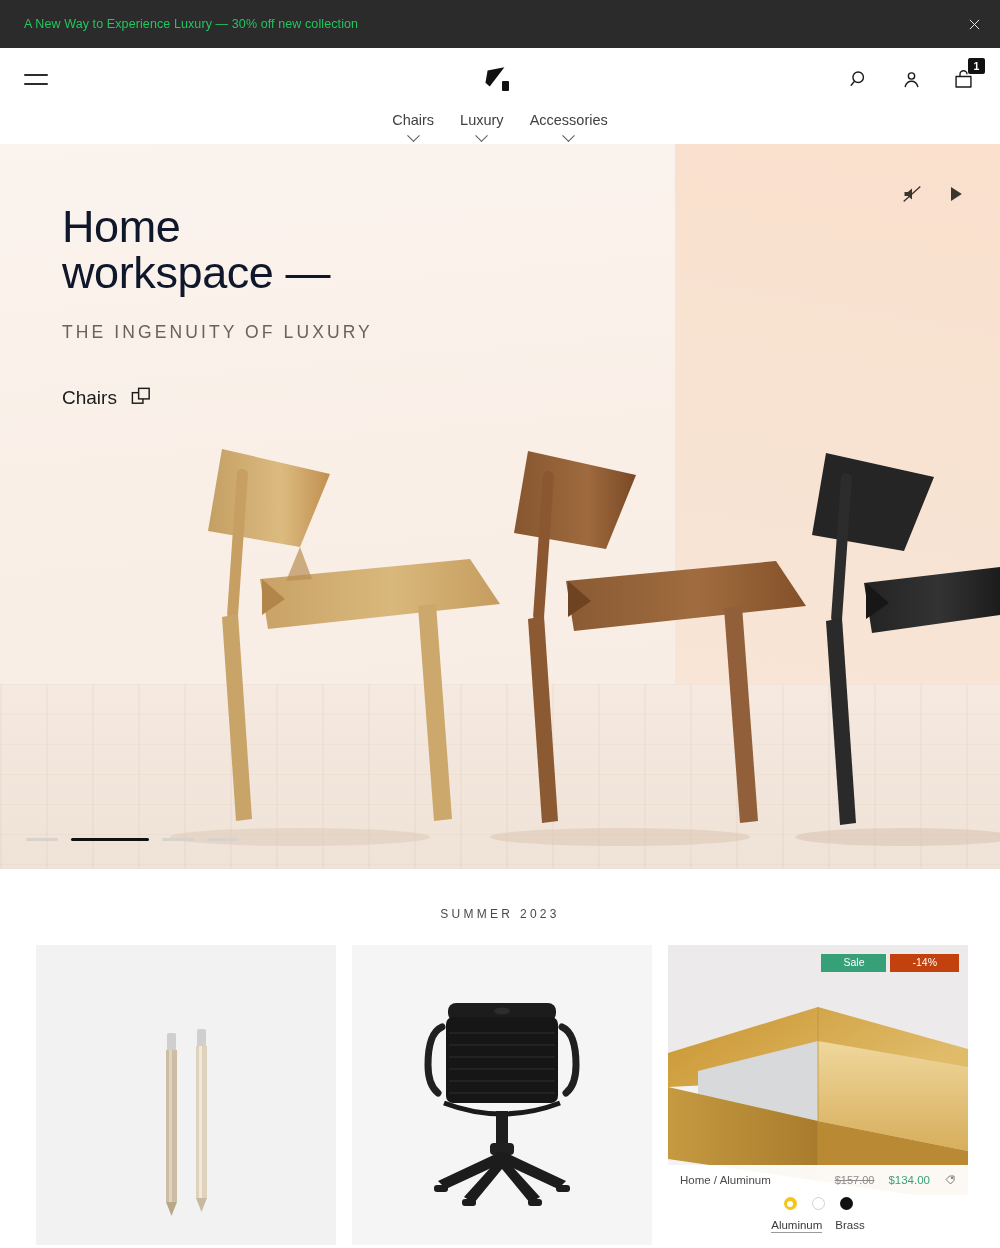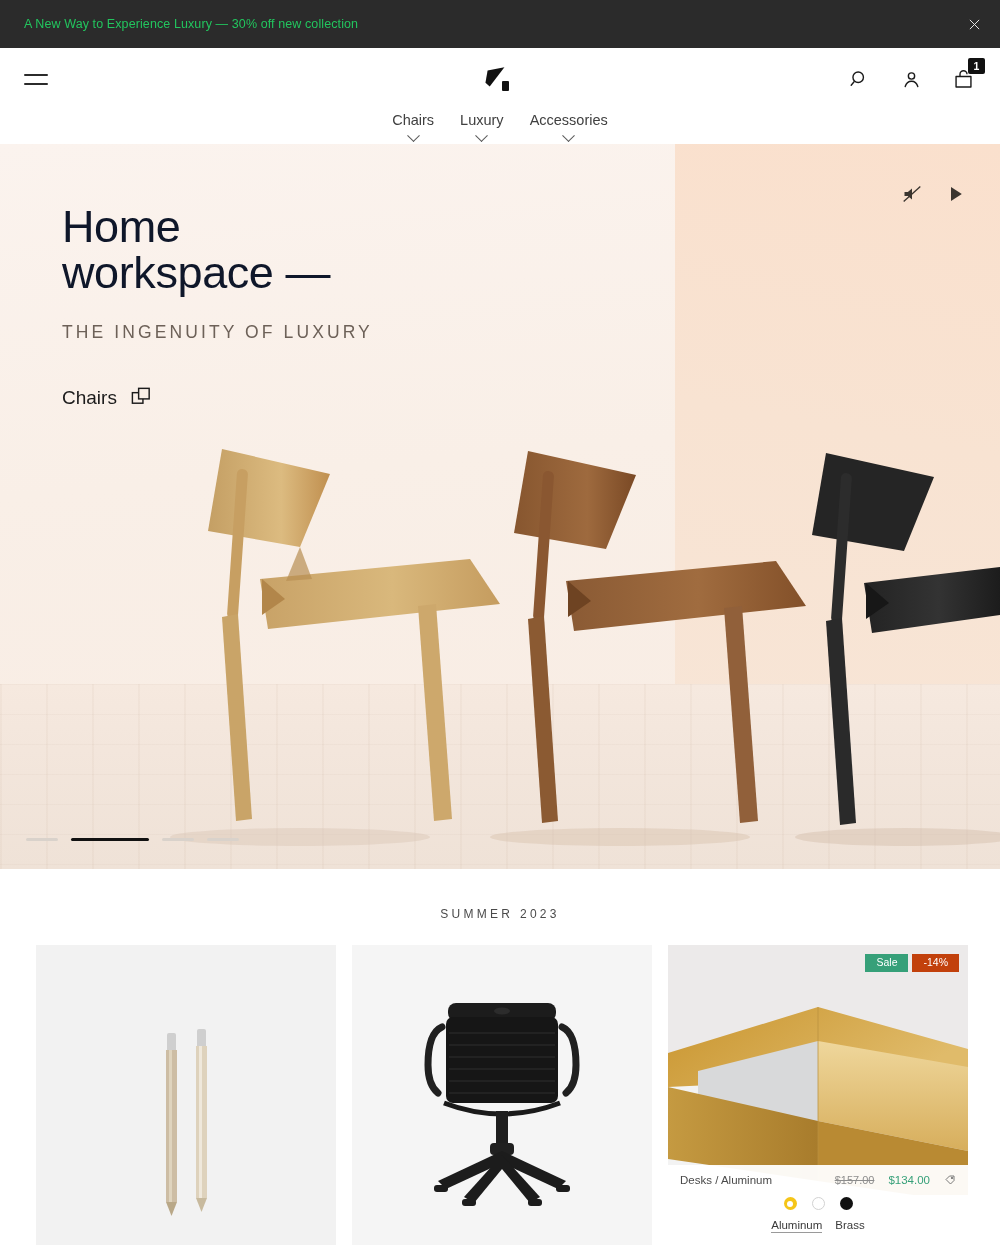--- a/index.html
+++ b/index.html
@@ -217,21 +217,21 @@
     cursor: pointer;
   }
   .product-media.alt { background: #f5f5f5; }
 
   .badges {
     position: absolute; top: 9px; right: 9px;
     display: flex; gap: 4px; z-index: 3;
   }
   .badge {
     font-size: 10.5px;
-    padding: 2px 11px 3px;
+    padding: 2px 22px 3px;
     color: #fff;
     line-height: 1.25;
   }
   .badge.sale { background: #36a079; }
   .badge.disc { background: #c2410c; }
 
   .quickview {
     position: absolute;
     left: 0; right: 0; bottom: 0;
     background: rgba(255,255,255,.95);
@@ -540,21 +540,21 @@
         <path d="M150 62 L150 236" stroke="#b9913f" stroke-width="1.5" opacity=".5"></path>
         <rect y="250" width="300" height="50" fill="#efefef"></rect>
       </svg>
       <div class="badges">
         <span class="badge sale">Sale</span>
         <span class="badge disc">-14%</span>
       </div>
 
       <div class="quickview">
         <div class="qv-row1">
-          <span>Desks / Aluminum</span>
+          <span>Home / Aluminum</span>
           <span class="qv-prices">
             <span class="price-old">$157.00</span>
             <span class="price-new">$134.00</span>
             <span class="qv-tag">
               <svg viewBox="0 0 24 24" fill="none" stroke="currentColor" stroke-width="1.8">
                 <path d="M20 4 L11 4 L4 11 L13 20 L20 13 Z"></path>
                   <circle cx="16" cy="8" r="1.4" fill="currentColor"></circle>
               </svg>
             </span>
           </span>

